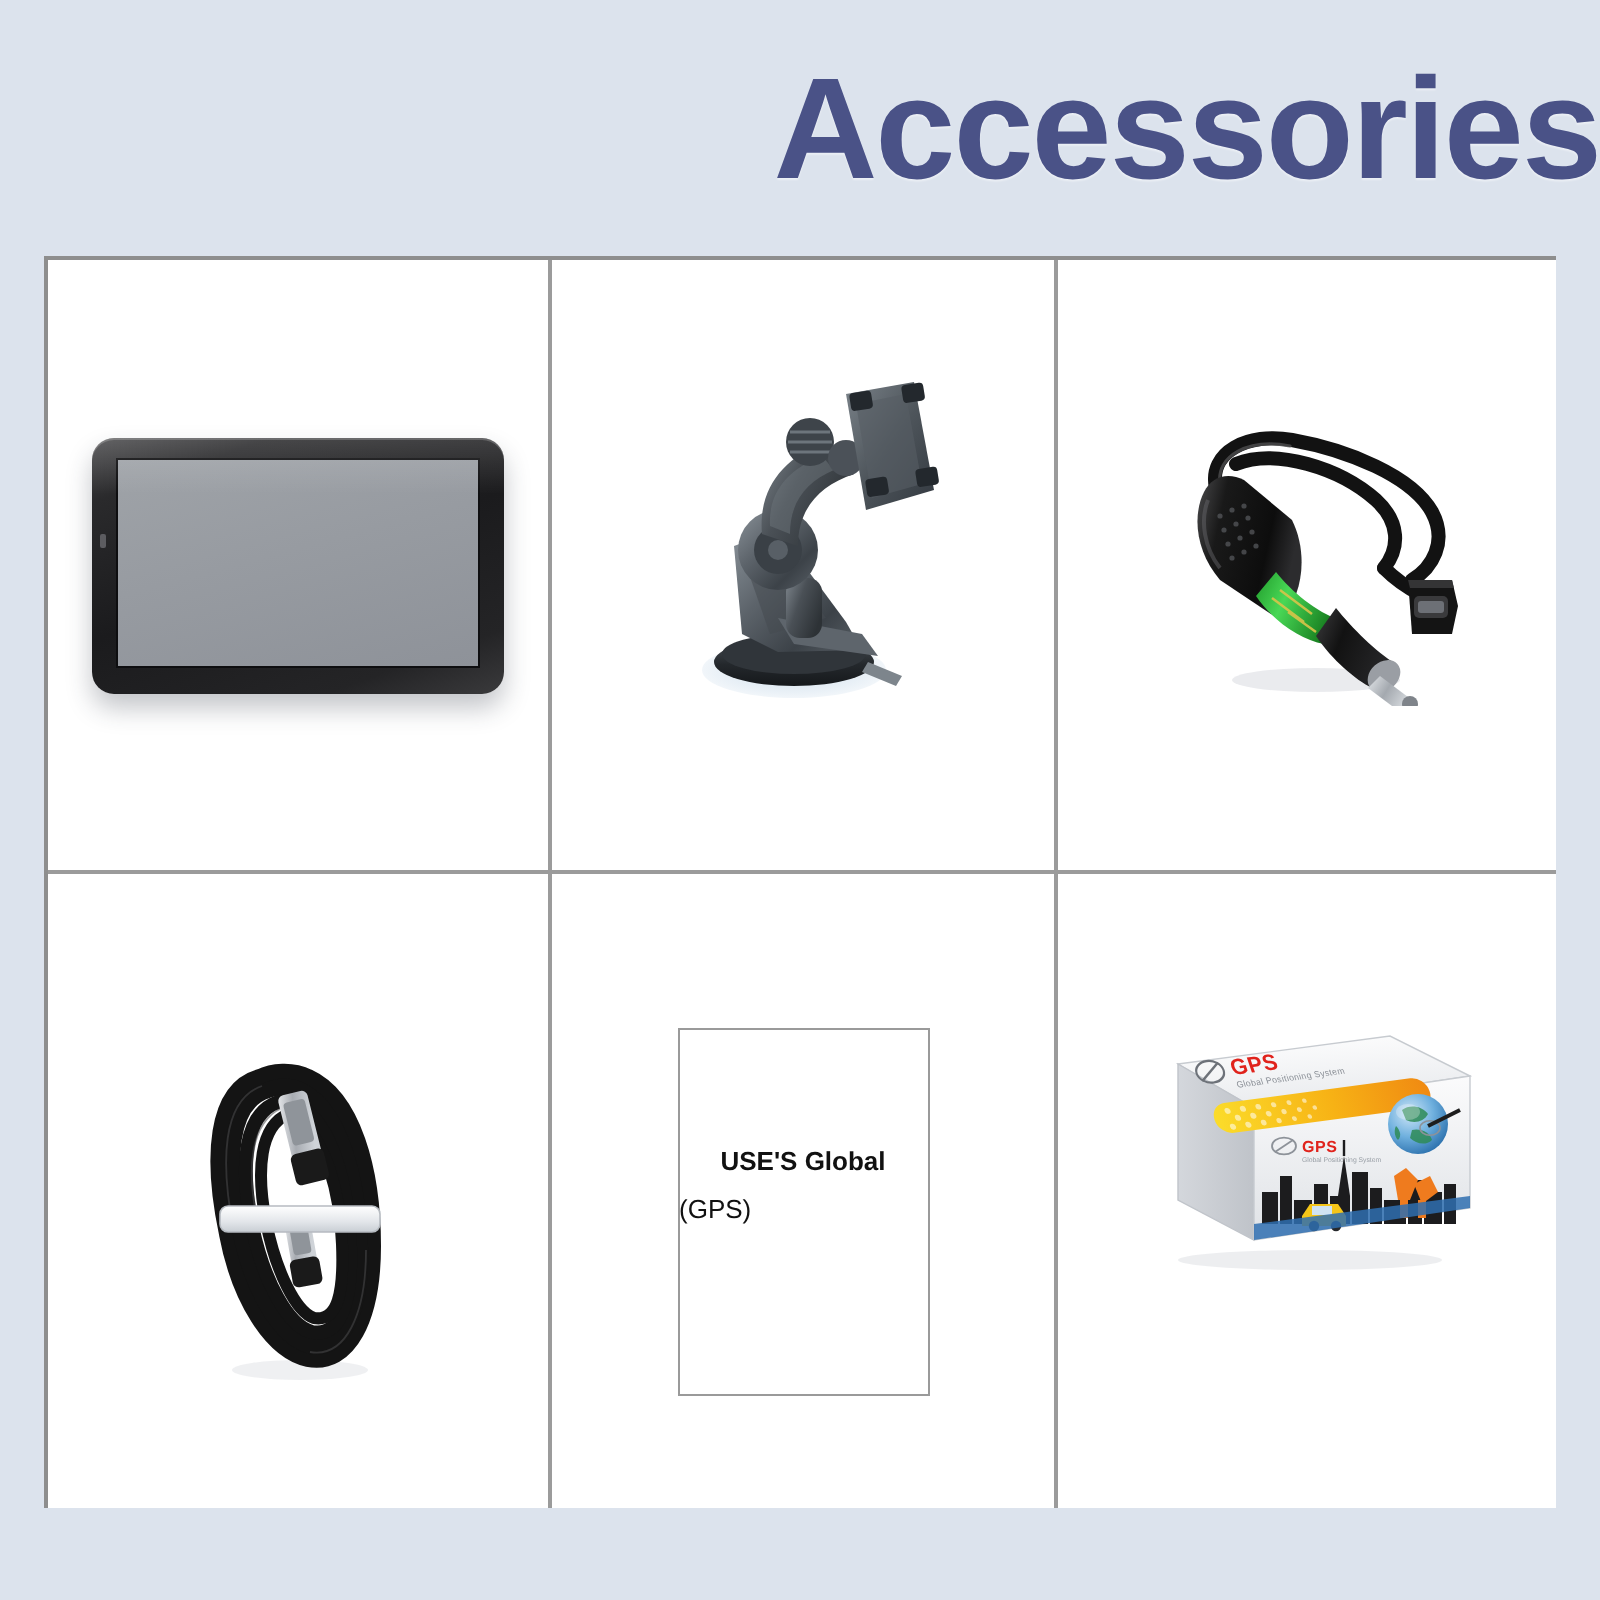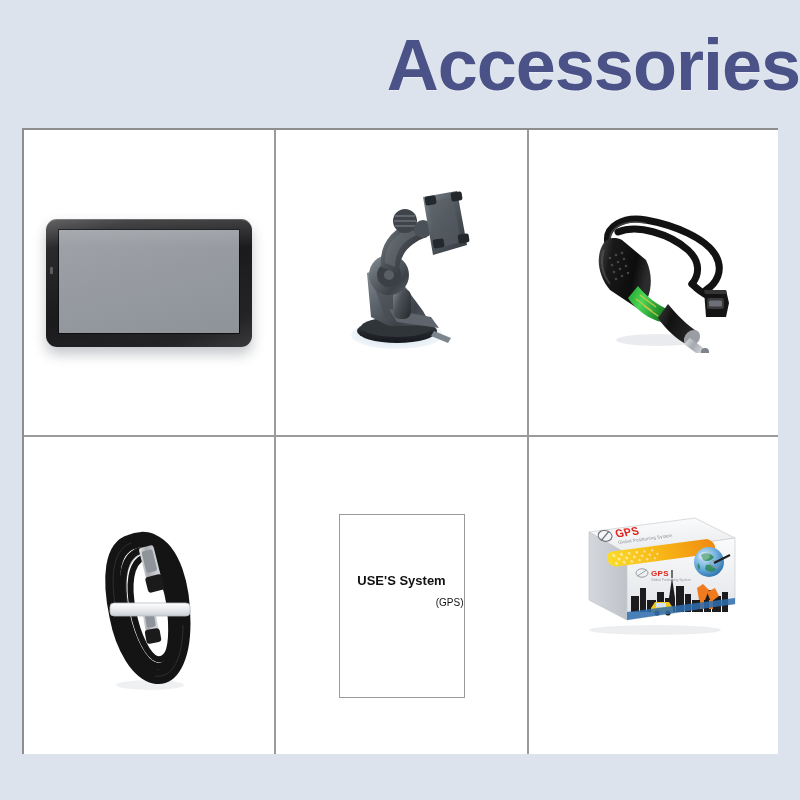--- a/index.html
+++ b/index.html
@@ -137,22 +137,22 @@
     font-size: 13px;
     font-weight: bold;
     color: #111;
     font-family: "Liberation Sans", sans-serif;
   }
   .manual-sub {
     position: absolute;
     top: 82px;
     left: 0;
     width: 100%;
-    text-align: right;
-    font-size: 10px;
+    text-align: left;
+    font-size: 13px;
     color: #111;
     font-family: "Liberation Sans", sans-serif;
   }
 
   
   .box-wrap { width: 170px; height: 128px; }
 </style>
 </head>
 <body>
 
@@ -371,21 +371,21 @@
           <rect x="26" y="104" width="80" height="13" rx="4" fill="url(#usbTie)" stroke="#b6bbc1" stroke-width="0.8"></rect>
         </svg>
       </div>
     </div>
 
   </div>
 
   <div class="cell bl bt">
     <div class="art" style="top:70px;height:198px;">
       <div class="manual">
-        <div class="manual-title">USE'S System</div>
+        <div class="manual-title">USE'S Global</div>
         <div class="manual-sub">(GPS)</div>
       </div>
     </div>
     <div class="caption" style="top:660px;font-size:29px;"></div>
   </div>
 
   <div class="cell bl bt">
     <div class="art" style="top:60px;height:150px;">
       <div class="box-wrap">
         <svg viewBox="0 0 170 128" width="170" height="128">

